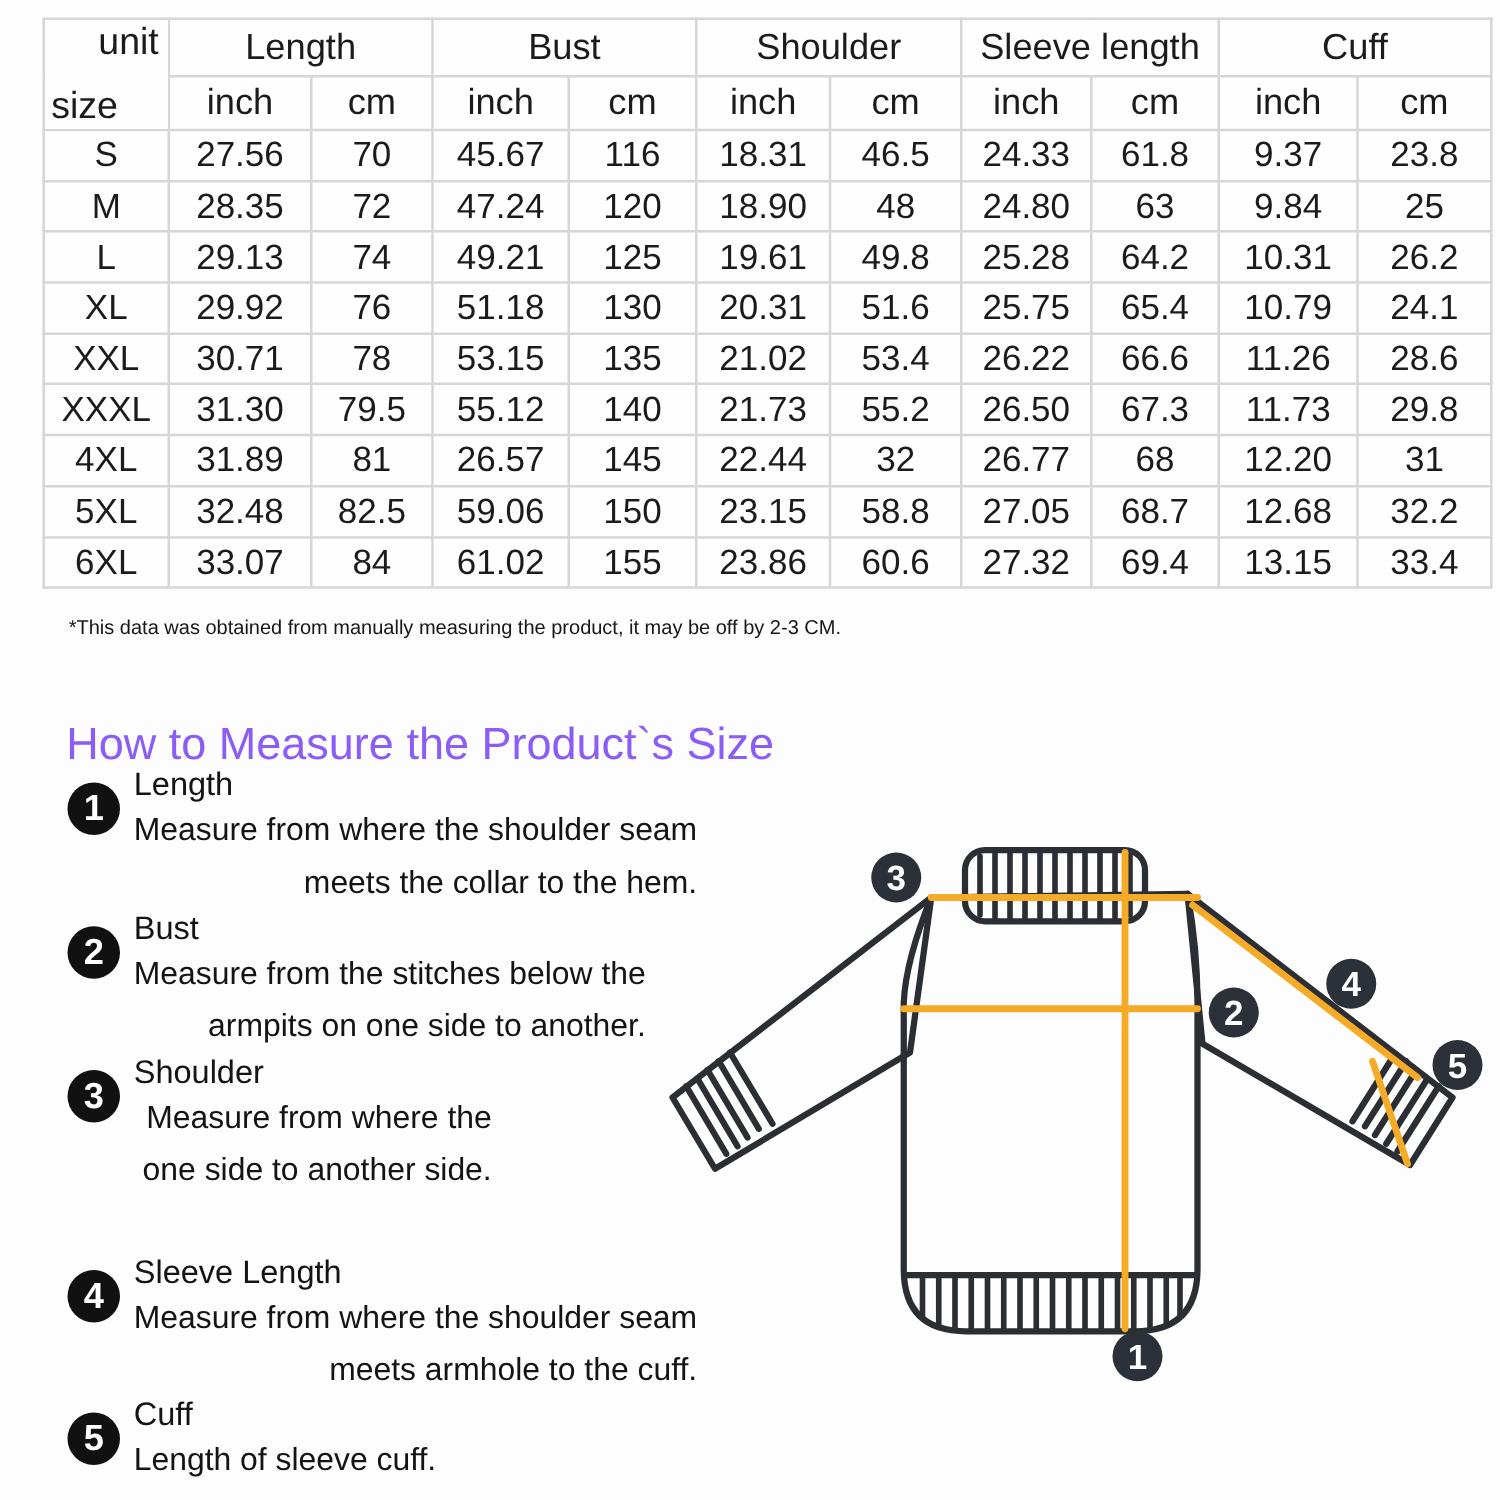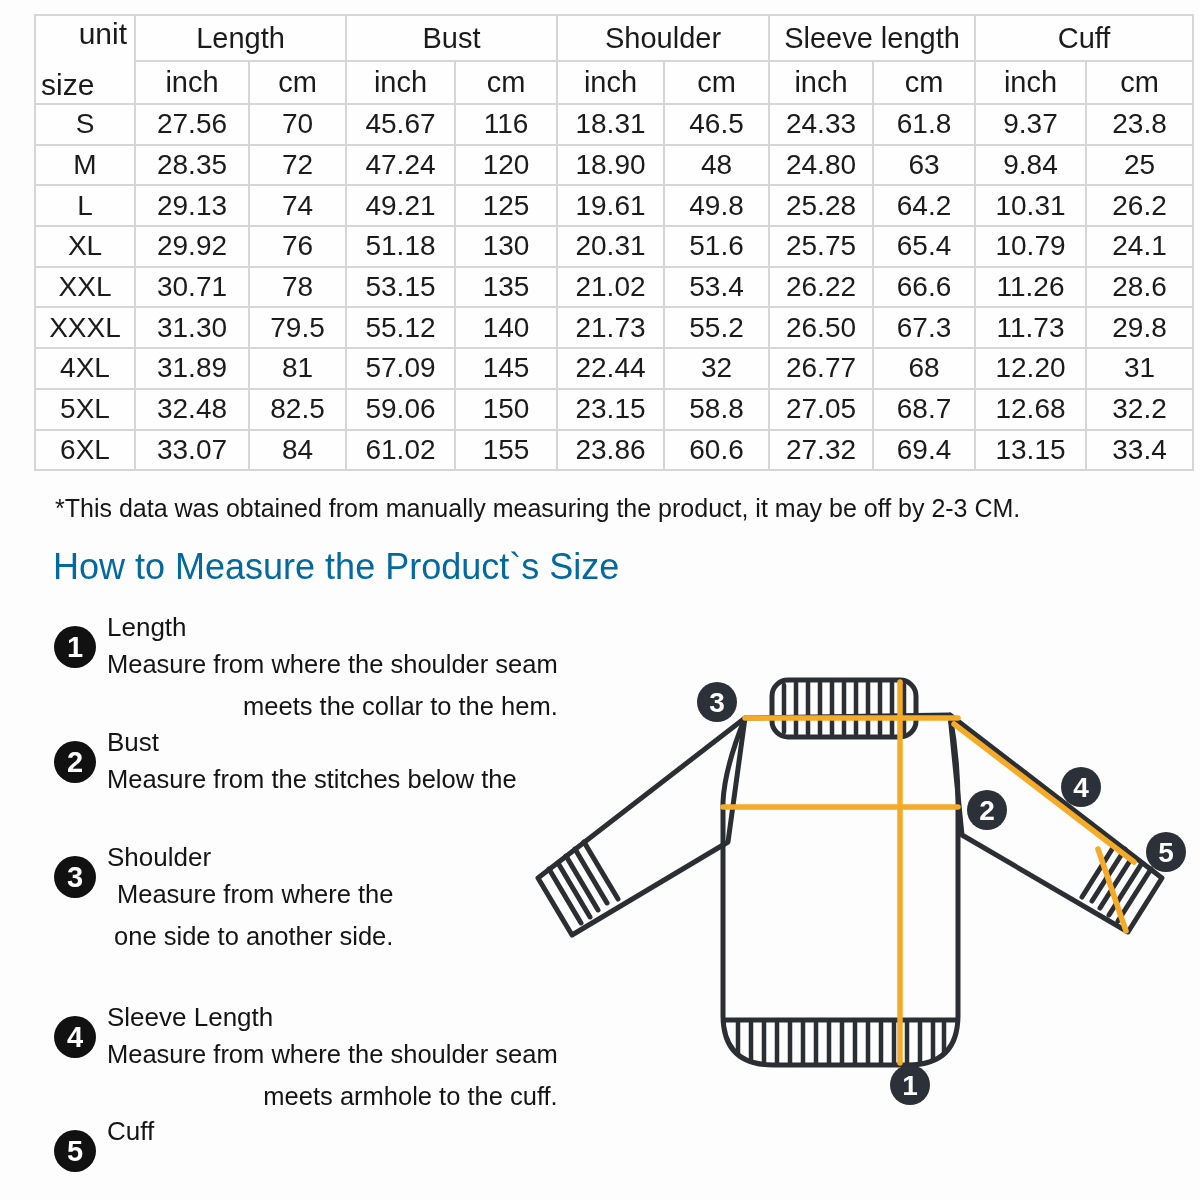--- a/index.html
+++ b/index.html
@@ -22,22 +22,22 @@
   .size-table thead tr.unit-row th{height:41px;font-size:29px;}
   .size-table tbody td{height:38.7px;font-size:28px;}
   .corner{position:relative;
     background-image:linear-gradient(to bottom right,
       transparent calc(50% - 1.4px), #c9c9c9 calc(50% - 0.3px),
       #c9c9c9 calc(50% + 0.3px), transparent calc(50% + 1.4px));
   }
   .corner .unit-lbl{position:absolute;top:1px;right:7px;font-size:30px;}
   .corner .size-lbl{position:absolute;bottom:1px;left:5px;font-size:30px;}
   
-  .note{position:absolute;left:55px;top:494px;font-size:25px;color:#161616;text-align:center;}
-  .heading{position:absolute;left:53px;top:546px;font-size:36px;color:#0369a1;}
+  .note{position:absolute;left:55px;top:494px;font-size:16px;color:#161616;text-align:center;}
+  .heading{position:absolute;left:53px;top:574px;font-size:36px;color:#8b5cf6;}
   
   .instruction{position:absolute;left:54px;display:flex;gap:11px;align-items:flex-start;}
   .badge{
     flex:none;width:42px;height:42px;border-radius:50%;margin-top:14px;
     display:flex;align-items:center;justify-content:center;
     font-size:29px;font-weight:700;line-height:1;
   }
   .itext{display:flex;flex-direction:column;}
   .ititle{font-size:26px;line-height:31px;color:#141414;}
   .iline{font-size:25.5px;line-height:42px;color:#141414;white-space:pre;text-align:right;}
@@ -167,21 +167,21 @@
         <td>55.2</td>
         <td>26.50</td>
         <td>67.3</td>
         <td>11.73</td>
         <td>29.8</td>
       </tr>
       <tr>
         <td>4XL</td>
         <td>31.89</td>
         <td>81</td>
-        <td>57.09</td>
+        <td>26.57</td>
         <td>145</td>
         <td>22.44</td>
         <td>32</td>
         <td>26.77</td>
         <td>68</td>
         <td>12.20</td>
         <td>31</td>
       </tr>
       <tr>
         <td>5XL</td>
@@ -222,20 +222,21 @@
         <div class="ititle">Length</div>
         <div class="iline">Measure from where the shoulder seam</div>
         <div class="iline">meets the collar to the hem.</div>
       </div>
     </div>
     <div class="instruction" style="top: 727px;">
       <div class="badge" style="background: rgb(17, 17, 17); color: rgb(255, 255, 255);">2</div>
       <div class="itext">
         <div class="ititle">Bust</div>
         <div class="iline">Measure from the stitches below the</div>
+        <div class="iline">armpits on one side to another.</div>
       </div>
     </div>
     <div class="instruction" style="top: 842px;">
       <div class="badge" style="background: rgb(17, 17, 17); color: rgb(255, 255, 255);">3</div>
       <div class="itext">
         <div class="ititle">Shoulder</div>
         <div class="iline">Measure from where the</div>
         <div class="iline"> one side to another side.</div>
       </div>
     </div>
@@ -244,20 +245,21 @@
       <div class="itext">
         <div class="ititle">Sleeve Length</div>
         <div class="iline">Measure from where the shoulder seam</div>
         <div class="iline">meets armhole to the cuff.</div>
       </div>
     </div>
     <div class="instruction" style="top: 1116px;">
       <div class="badge" style="background: rgb(17, 17, 17); color: rgb(255, 255, 255);">5</div>
       <div class="itext">
         <div class="ititle">Cuff</div>
+        <div class="iline">Length of sleeve cuff.</div>
       </div>
     </div>
   </div>
 
 <div class="diagram">
   <svg width="700" height="560" viewBox="0 0 700 560">
     <defs>
       <clipPath id="bodyClip">
           <use href="#bodyPath"></use>
         </clipPath>

